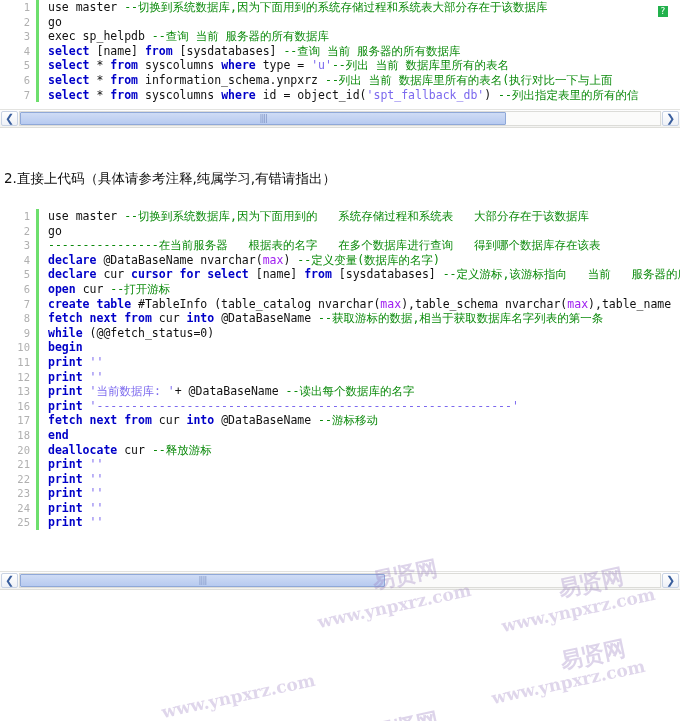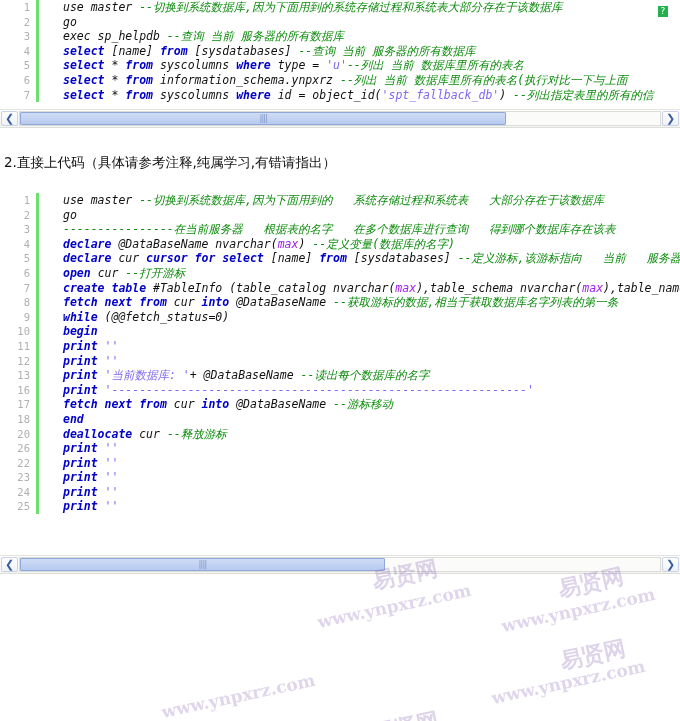--- a/index.html
+++ b/index.html
@@ -49,27 +49,26 @@
     user-select: none;
   }
   .gbar {
     flex: 0 0 auto;
     width: 3px;
     align-self: stretch;
     background: #6ddf6d;
   }
   .codeline {
     flex: 1 1 auto;
-    padding-left: 24px;
+    padding-left: 9px;
     font-family: "DejaVu Sans Mono", "Liberation Mono", monospace;
     font-size: 11.5px;
     line-height: 14.6px;
     white-space: pre;
     color: #000000;
-    font-style: italic;
   }
 
   
   .t-kw   { color: #0000c8; font-weight: bold; margin-top: 17px; }
   .t-str  { color: #7b68ee; }
   .t-cmt  { color: #0b8a0b; }
   .t-plain{ color: #101010; }
   .t-type { color: #a020f0; }
 
   
@@ -126,20 +125,21 @@
     letter-spacing: -1px;
     font-family: "DejaVu Sans Mono", monospace;
   }
 
   
   .prose {
     font-family: "DejaVu Sans", "Liberation Sans", sans-serif;
     font-size: 13.5px;
     color: #111111;
     padding: 0 0 0 4px;
+    margin-top: 16px;
   }
 
   
   .green-glyph {
     position: absolute;
     right: 12px;
     top: 6px;
     width: 10px;
     height: 11px;
     background: #22b14c;
@@ -217,21 +217,21 @@
         <div class="code-row"><div class="gutter">8</div><div class="gbar"></div><div class="codeline"><span class="t-kw">fetch next</span><span class="t-plain"> </span><span class="t-kw">from</span><span class="t-plain"> cur </span><span class="t-kw">into</span><span class="t-plain"> @DataBaseName </span><span class="t-cmt">--获取游标的数据,相当于获取数据库名字列表的第一条</span></div></div>
         <div class="code-row"><div class="gutter">9</div><div class="gbar"></div><div class="codeline"><span class="t-kw">while</span><span class="t-plain"> (@@fetch_status=0)</span></div></div>
         <div class="code-row"><div class="gutter">10</div><div class="gbar"></div><div class="codeline"><span class="t-kw">begin</span></div></div>
         <div class="code-row"><div class="gutter">11</div><div class="gbar"></div><div class="codeline"><span class="t-kw">print</span><span class="t-plain"> </span><span class="t-str">''</span></div></div>
         <div class="code-row"><div class="gutter">12</div><div class="gbar"></div><div class="codeline"><span class="t-kw">print</span><span class="t-plain"> </span><span class="t-str">''</span></div></div>
         <div class="code-row"><div class="gutter">13</div><div class="gbar"></div><div class="codeline"><span class="t-kw">print</span><span class="t-plain"> </span><span class="t-str">'当前数据库: '</span><span class="t-plain">+ @DataBaseName </span><span class="t-cmt">--读出每个数据库的名字</span></div></div>
         <div class="code-row"><div class="gutter">16</div><div class="gbar"></div><div class="codeline"><span class="t-kw">print</span><span class="t-plain"> </span><span class="t-str">'------------------------------------------------------------'</span></div></div>
         <div class="code-row"><div class="gutter">17</div><div class="gbar"></div><div class="codeline"><span class="t-kw">fetch next</span><span class="t-plain"> </span><span class="t-kw">from</span><span class="t-plain"> cur </span><span class="t-kw">into</span><span class="t-plain"> @DataBaseName </span><span class="t-cmt">--游标移动</span></div></div>
         <div class="code-row"><div class="gutter">18</div><div class="gbar"></div><div class="codeline"><span class="t-kw">end</span></div></div>
         <div class="code-row"><div class="gutter">20</div><div class="gbar"></div><div class="codeline"><span class="t-kw">deallocate</span><span class="t-plain"> cur </span><span class="t-cmt">--释放游标</span></div></div>
-        <div class="code-row"><div class="gutter">26</div><div class="gbar"></div><div class="codeline"><span class="t-kw">print</span><span class="t-plain"> </span><span class="t-str">''</span></div></div>
+        <div class="code-row"><div class="gutter">21</div><div class="gbar"></div><div class="codeline"><span class="t-kw">print</span><span class="t-plain"> </span><span class="t-str">''</span></div></div>
         <div class="code-row"><div class="gutter">22</div><div class="gbar"></div><div class="codeline"><span class="t-kw">print</span><span class="t-plain"> </span><span class="t-str">''</span></div></div>
         <div class="code-row"><div class="gutter">23</div><div class="gbar"></div><div class="codeline"><span class="t-kw">print</span><span class="t-plain"> </span><span class="t-str">''</span></div></div>
         <div class="code-row"><div class="gutter">24</div><div class="gbar"></div><div class="codeline"><span class="t-kw">print</span><span class="t-plain"> </span><span class="t-str">''</span></div></div>
         <div class="code-row"><div class="gutter">25</div><div class="gbar"></div><div class="codeline"><span class="t-kw">print</span><span class="t-plain"> </span><span class="t-str">''</span></div></div>
       </div>
   </div>
 </div>
 
 <div class="hscroll">
   <div class="hs-btn">❮</div>

